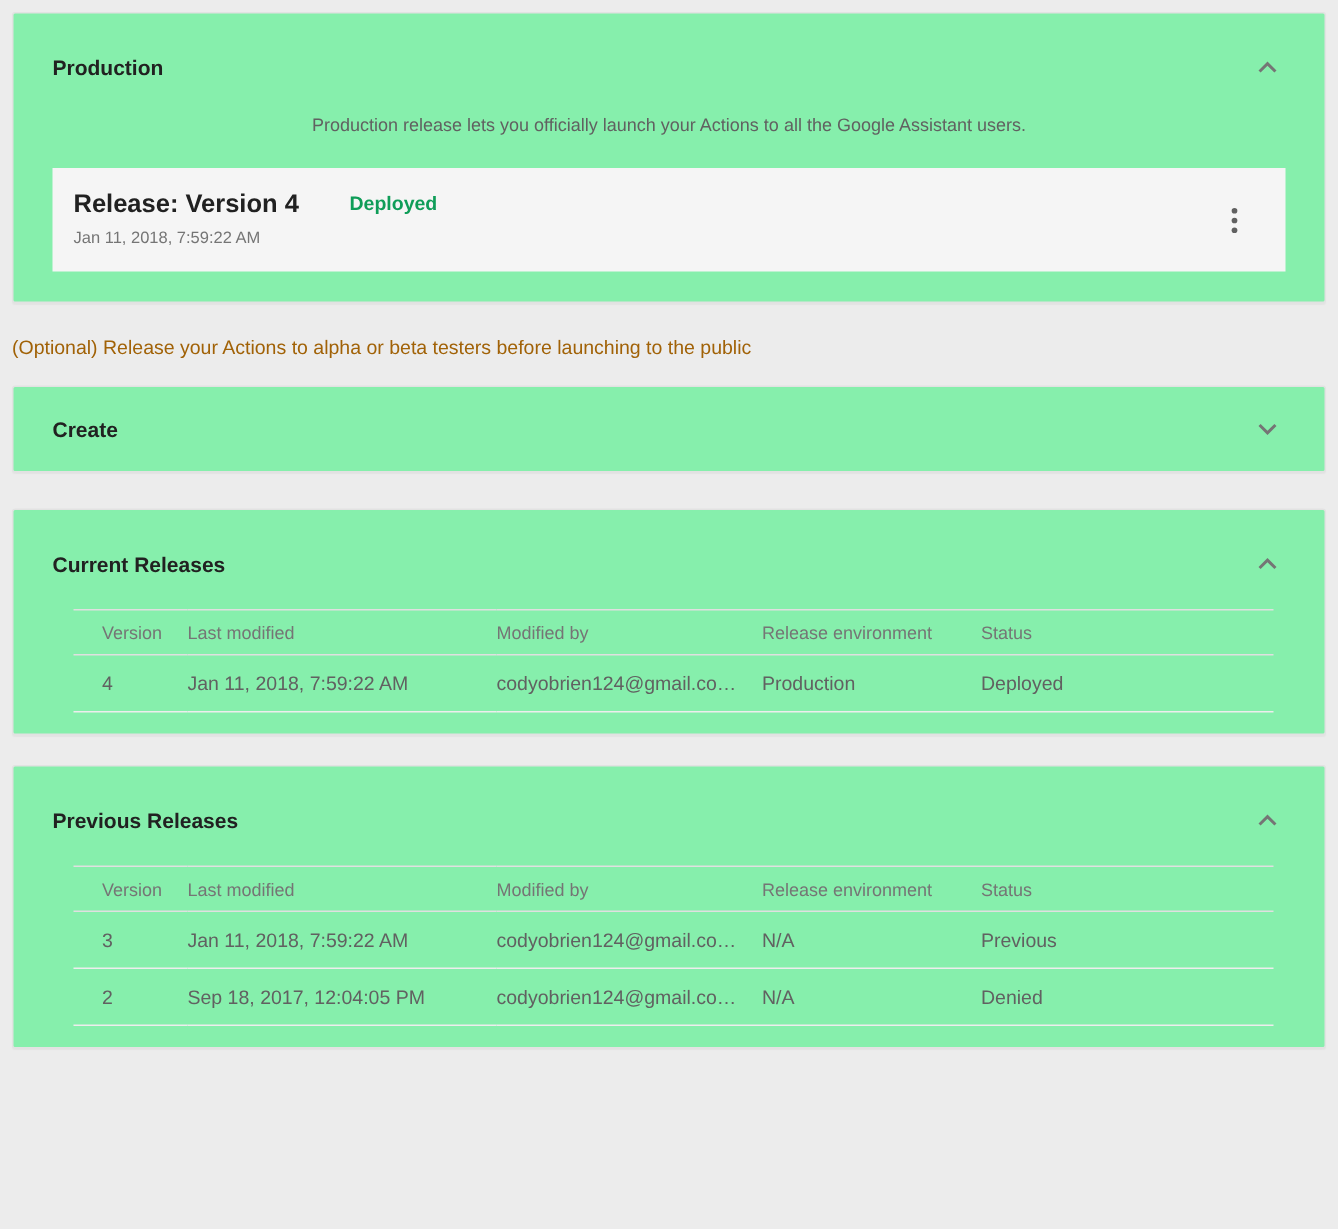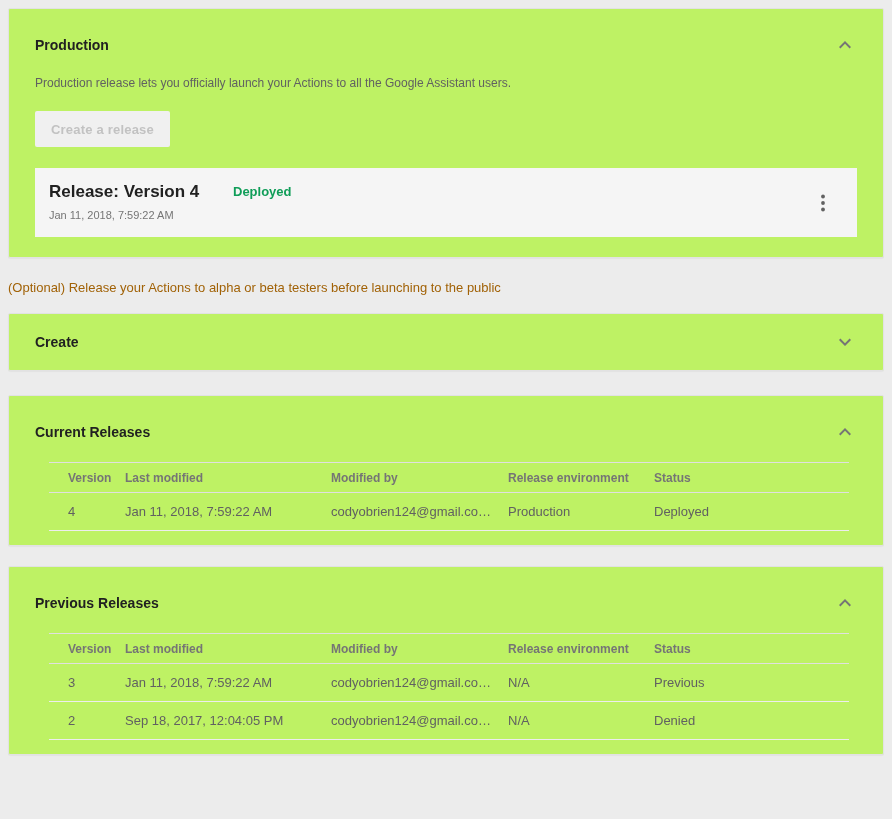--- a/index.html
+++ b/index.html
@@ -8,21 +8,21 @@
     background: #ececec;
     font-family: "Liberation Sans", "DejaVu Sans", sans-serif;
     color: #212121;
   }
   .page {
     width: 892px;
     min-height: 819px;
     padding: 8px 8px 10px 8px;
   }
   .card {
-    background: #bef264;
+    background: #86efac;
     border: 1px solid #e2e2e2;
     border-radius: 2px;
     box-shadow: 0 1px 1px rgba(0,0,0,0.04);
   }
   .card + .card { margin-top: 24px; }
 
   
   .card-header {
     display: flex;
     align-items: center;
@@ -49,20 +49,21 @@
   }
   .icon-btn svg { display: block; }
 
   
   .production-card { padding: 24px 26px 20px 26px; }
   .production-desc {
     margin: 18px 0 0 0;
     font-size: 12px;
     color: #616161;
     line-height: 16px;
+    text-align: center;
   }
   .create-btn {
     margin-top: 20px;
     height: 36px;
     padding: 0 16px;
     border: none;
     border-radius: 2px;
     background: #f0f0f0;
     color: #c2c2c2;
     font-family: inherit;
@@ -123,21 +124,21 @@
     width: calc(100% - 22px);
     border-collapse: collapse;
     table-layout: fixed;
   }
   .releases-table col.c-version { width: 76px; }
   .releases-table col.c-modified { width: 206px; }
   .releases-table col.c-by { width: 177px; }
   .releases-table col.c-env { width: 146px; }
   .releases-table th {
     font-size: 12px;
-    font-weight: 700;
+    font-weight: 400;
     color: #757575;
     text-align: left;
     padding: 0;
     height: 30px;
   }
   .releases-table thead tr {
     border-top: 1px solid #e0e0e0;
     border-bottom: 1px solid #e0e0e0;
   }
   .releases-table td {
@@ -163,21 +164,20 @@
       <h2 class="card-title">Production</h2>
       <button class="icon-btn" aria-label="Collapse">
         <span>
           <svg width="24" height="24" viewBox="0 0 24 24" fill="#757575">
               <path d="M7.41 15.41 12 10.83l4.59 4.58L18 14l-6-6-6 6z"></path>
             </svg>
         </span>
       </button>
     </div>
     <p class="production-desc">Production release lets you officially launch your Actions to all the Google Assistant users.</p>
-    <button class="create-btn" disabled="">Create a release</button>
 
     <div class="release-row">
       <div class="release-main">
         <div class="release-text">
           <div class="release-name">Release: Version 4</div>
           <div class="release-date">Jan 11, 2018, 7:59:22 AM</div>
         </div>
         <div class="release-status" style="color: rgb(15, 157, 88);">Deployed</div>
       </div>
       <button class="icon-btn kebab-btn" aria-label="Release options">

